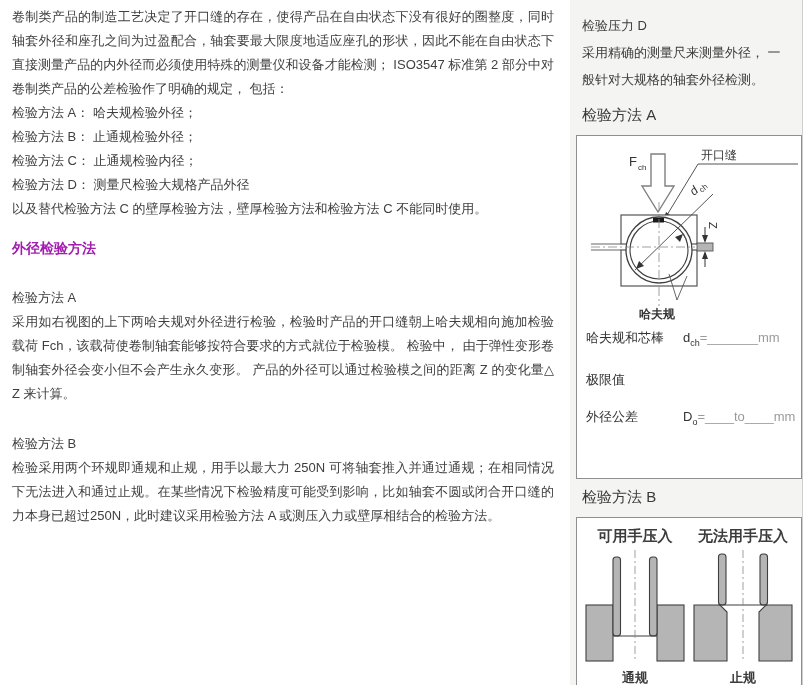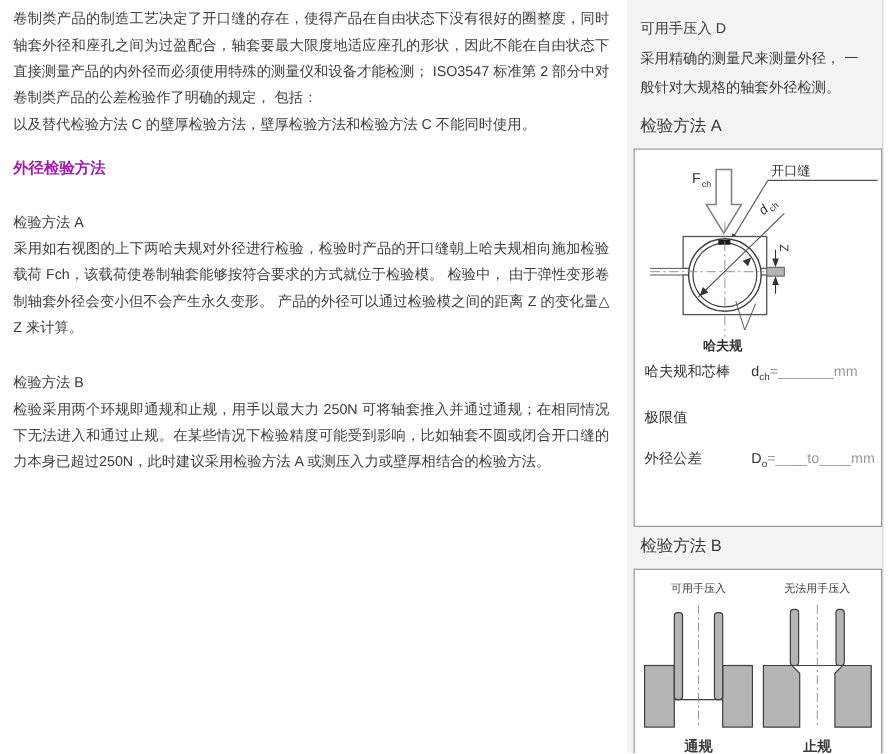--- a/index.html
+++ b/index.html
@@ -36,50 +36,56 @@
   .box-a svg { display:block; }
   .frows { padding:4px 0 0 9px; }
   .frow { display:flex; align-items:baseline; font-size:13px; color:#333; margin-bottom:17px; line-height:20px; }
   .flabel { width:97px; flex:none; }
   .fval { white-space:nowrap; }
   .fval sub { font-size:9px; }
   .fval .blankc { color:#9a9a9a; letter-spacing:0;text-align:center; }
   .box-b { margin-top:0; height:178px; padding:10px 4px 0; }
   .bcols { display:flex; justify-content:space-between; }
   .bcol { width:108px; text-align:center; }
-  .btitle { font-size:10px; line-height:16px; margin-bottom:4px; color:#3c3c3c; font-weight:400; }
+  .btitle { font-size:15px; line-height:16px; margin-bottom:4px; color:#3c3c3c; font-weight:700; }
   .bcap { font-size:13px; line-height:16px; margin-top:2px; color:#3c3c3c; font-weight:600; }
   svg text { font-family:"Liberation Sans","DejaVu Sans",sans-serif; fill:#333; }
 </style>
 </head>
 <body>
 
 <div class="page">
 
   <div class="main">
     <p>卷制类产品的制造工艺决定了开口缝的存在，使得产品在自由状态下没有很好的圈整度，同时轴套外径和座孔之间为过盈配合，轴套要最大限度地适应座孔的形状，因此不能在自由状态下直接测量产品的内外径而必须使用特殊的测量仪和设备才能检测； ISO3547 标准第 2 部分中对卷制类产品的公差检验作了明确的规定， 包括：</p>
+    <div>
+      <div>检验方法 A： 哈夫规检验外径；</div>
+      <div>检验方法 B： 止通规检验外径；</div>
+      <div>检验方法 C： 止通规检验内径；</div>
+      <div>检验方法 D： 测量尺检验大规格产品外径</div>
+    </div>
     <p>以及替代检验方法 C 的壁厚检验方法，壁厚检验方法和检验方法 C 不能同时使用。</p>
 
     <h2 class="section-heading">外径检验方法</h2>
 
     <div class="method-block">
       <div class="method-title">检验方法 A</div>
       <p>采用如右视图的上下两哈夫规对外径进行检验，检验时产品的开口缝朝上哈夫规相向施加检验载荷 Fch，该载荷使卷制轴套能够按符合要求的方式就位于检验模。 检验中， 由于弹性变形卷制轴套外径会变小但不会产生永久变形。 产品的外径可以通过检验模之间的距离 Z 的变化量△ Z 来计算。</p>
     </div>
 
     <div class="method-block">
       <div class="method-title">检验方法 B</div>
       <p>检验采用两个环规即通规和止规，用手以最大力 250N 可将轴套推入并通过通规；在相同情况下无法进入和通过止规。在某些情况下检验精度可能受到影响，比如轴套不圆或闭合开口缝的力本身已超过250N，此时建议采用检验方法 A 或测压入力或壁厚相结合的检验方法。</p>
     </div>
   </div>
 
   <aside class="sidebar">
 
     <div class="sb-text">
-      <div>可用手压入 D</div>
+      <div>检验压力 D</div>
       <div>采用精确的测量尺来测量外径， 一般针对大规格的轴套外径检测。</div>
     </div>
 
     <div class="sb-header">检验方法 A</div>
 
     <div class="sb-box box-a">
 
       <svg width="224" height="188" viewBox="0 0 224 188">
 
         <text x="52" y="30" font-size="13">F</text>

